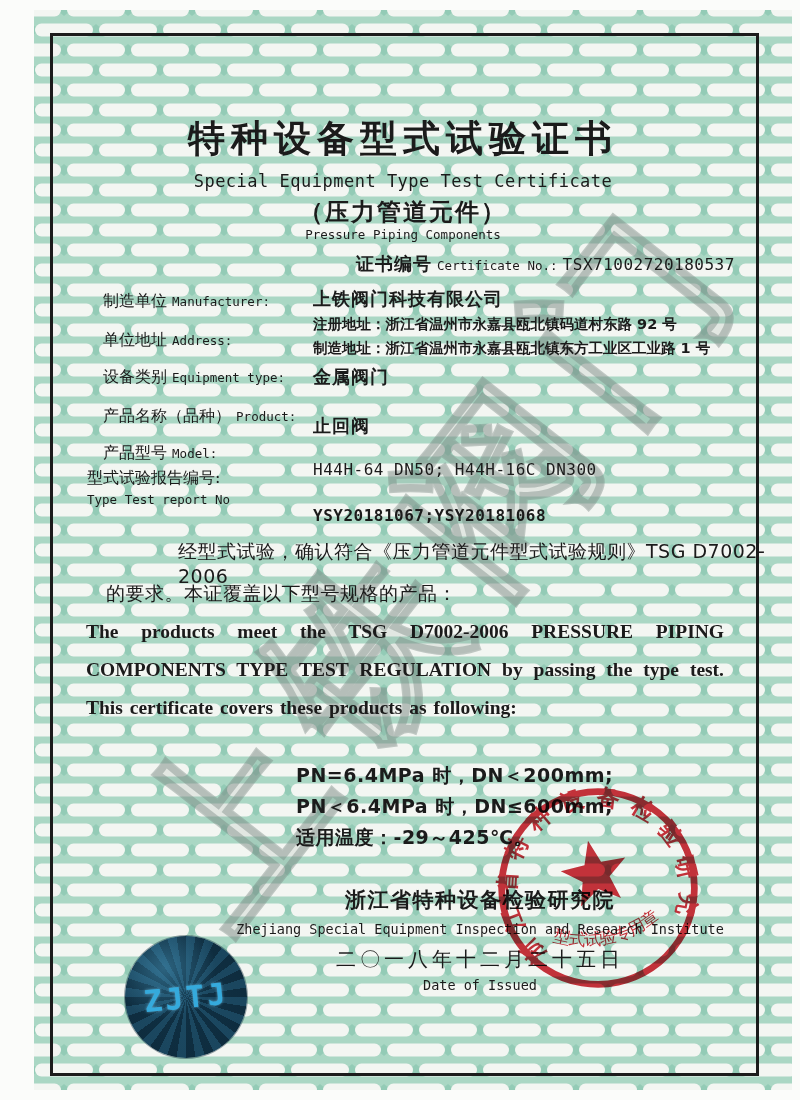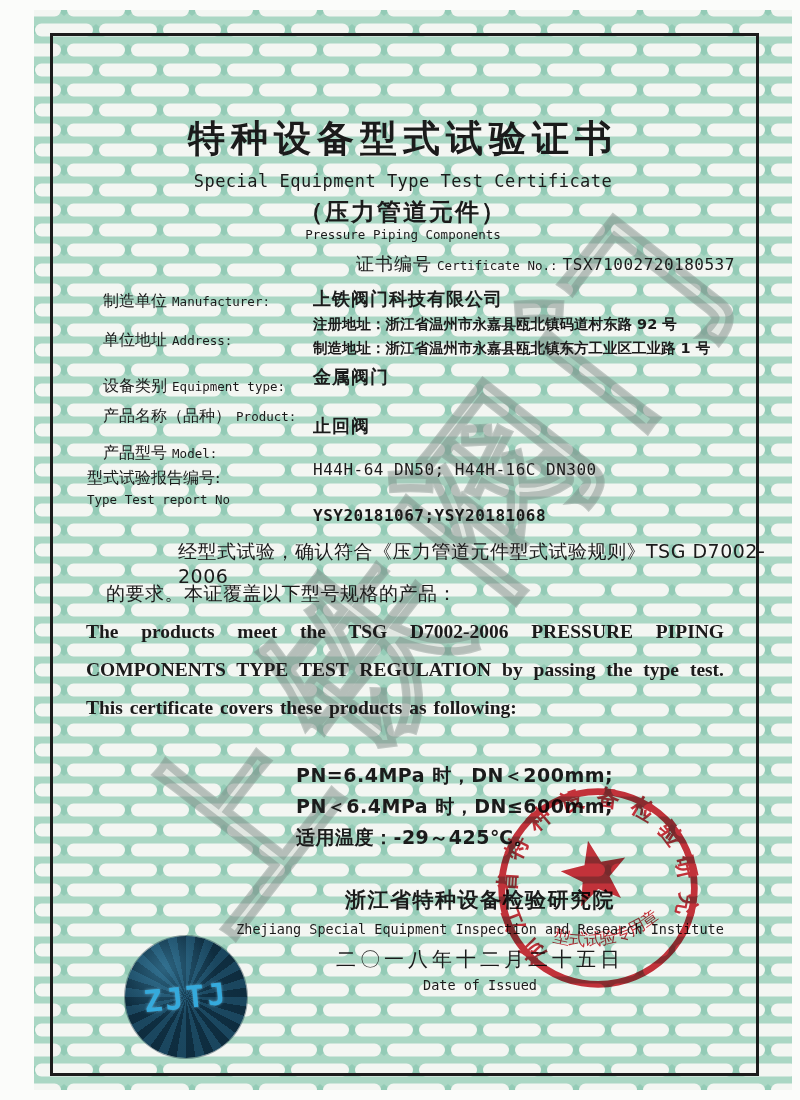--- a/index.html
+++ b/index.html
@@ -21,21 +21,21 @@
     font-size:185px;font-weight:bold;letter-spacing:28px;white-space:nowrap;
     color:rgba(128,143,138,0.14);
     -webkit-text-stroke:2.5px rgba(118,134,129,0.42);
   }
   .abs{position:absolute;}
   .ctr{left:50px;width:706px;text-align:center;}
   .title-cn{margin:0;font-size:37px;font-weight:bold;letter-spacing:6px;}
   .title-en{font-family:"DejaVu Sans Mono","Liberation Mono",monospace;font-size:17px;letter-spacing:.5px;}
   .subtitle-cn{font-size:24px;font-weight:bold;letter-spacing:2px;}
   .subtitle-en{font-family:"DejaVu Sans Mono","Liberation Mono",monospace;font-size:12.5px;}
-  .cert-no .cn{font-size:18px;font-weight:normal;letter-spacing:1px;}
+  .cert-no .cn{font-size:18px;font-weight:bold;letter-spacing:1px;}
   .lat{font-family:"DejaVu Sans Mono","Liberation Mono",monospace;font-size:12.5px;text-align:right;}
   .mono{font-family:"DejaVu Sans Mono","Liberation Mono",monospace;}
   .lbl{left:103px;}
   .lbl .cn{font-family:"DejaVu Serif","Liberation Serif",serif;font-size:16px;}
   .val{left:313px;font-weight:bold;font-size:18px;letter-spacing:1px;}
   .val-mono{left:313px;font-family:"DejaVu Sans Mono","Liberation Mono",monospace;font-size:16px;letter-spacing:.5px;}
   .addr{left:313px;font-size:14.5px;font-weight:bold;}
   .stmt{font-size:19px;letter-spacing:.5px;margin-left:20px;}
   .en-para{
     left:86px;top:613px;width:638px;text-align:justify;
@@ -119,21 +119,21 @@
     </div>
     <div class="abs val" style="top:287px;">上铁阀门科技有限公司</div>
 
     <div class="abs lbl" style="top:330px;">
       <span class="cn">单位地址</span>
       <span class="lat">Address:</span>
     </div>
     <div class="abs addr" style="top:315px;">注册地址：浙江省温州市永嘉县瓯北镇码道村东路 92 号</div>
     <div class="abs addr" style="top:339px;">制造地址：浙江省温州市永嘉县瓯北镇东方工业区工业路 1 号</div>
 
-    <div class="abs lbl" style="top:376px;">
+    <div class="abs lbl" style="top:367px;">
       <span class="cn">设备类别</span>
       <span class="lat">Equipment type:</span>
     </div>
     <div class="abs val" style="top:365px;">金属阀门</div>
 
     <div class="abs lbl" style="top:406px;">
       <span class="cn">产品名称（品种）</span>
       <span class="lat">Product:</span>
     </div>
     <div class="abs val" style="top:402px;margin-top:12px;">止回阀</div>

